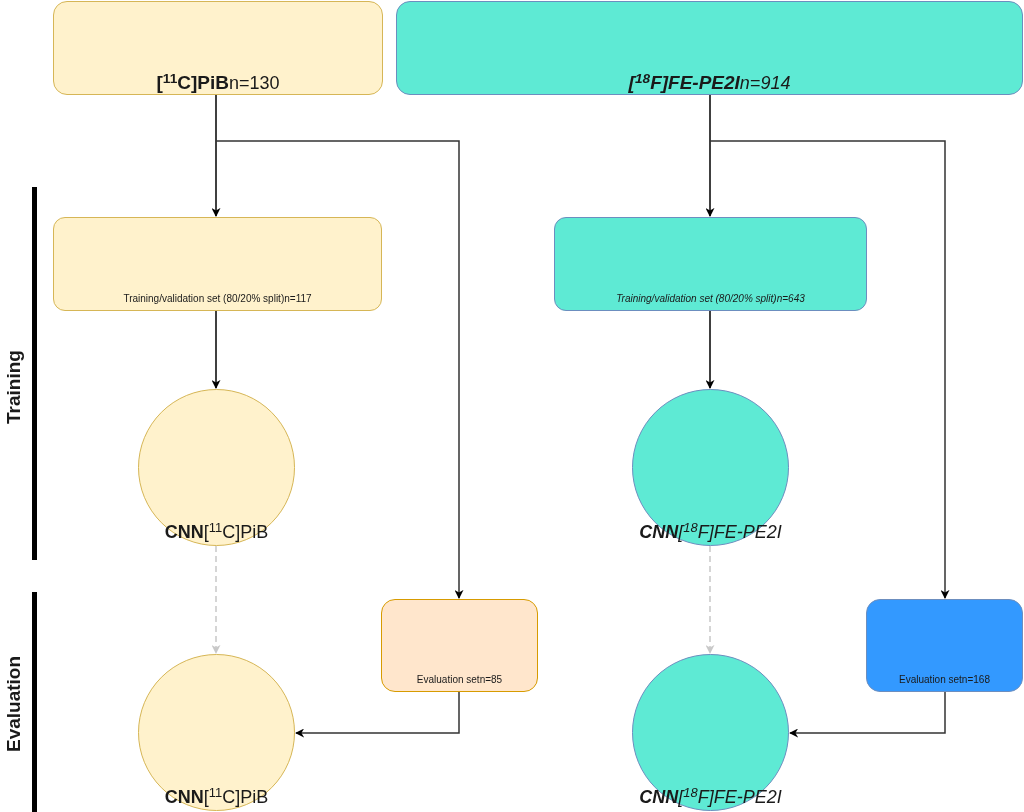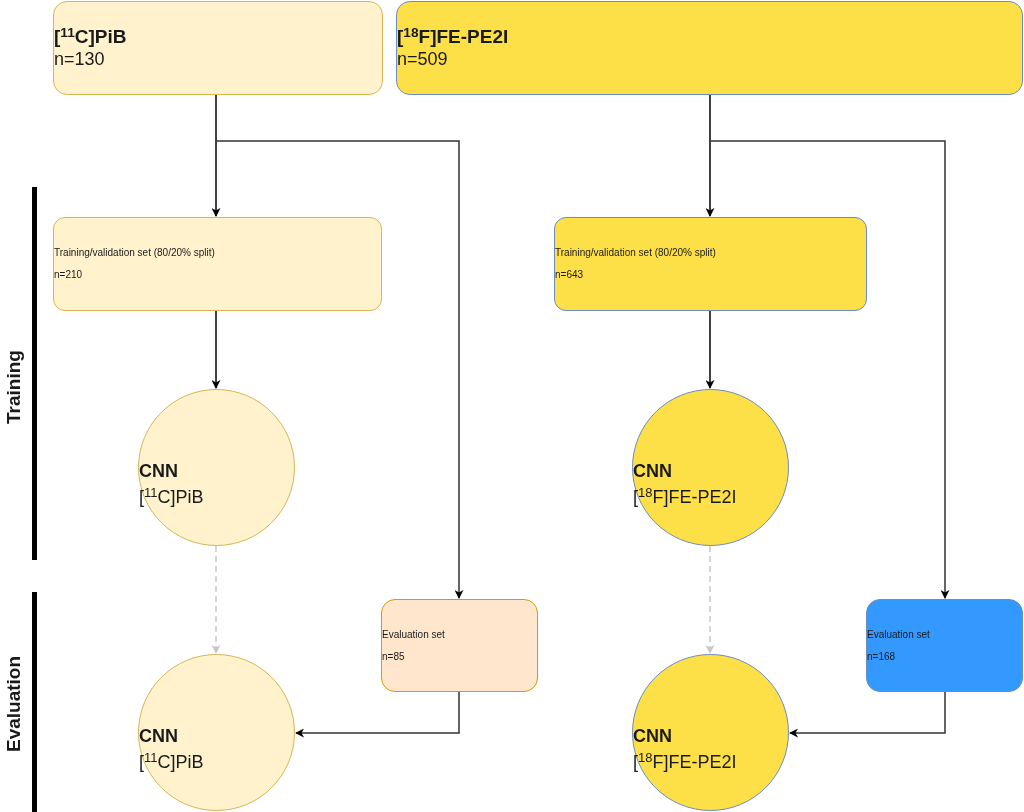--- a/index.html
+++ b/index.html
@@ -1,24 +1,24 @@
 <!DOCTYPE html>
 <html><head>
 <meta charset="utf-8">
 <style>
   html, body { margin:0; padding:0; background:#ffffff; }
   body { width:1024px; height:812px; position:relative; overflow:hidden;
          font-family:"Liberation Sans", sans-serif; color:#1a1a1a; }
   #canvas { position:absolute; left:0; top:0; width:1024px; height:812px; }
-  .node { position:absolute; box-sizing:border-box; display:flex; flex-direction:column;
-          align-items:flex-start; justify-content:center; text-align:center; }
+  .node { position:absolute; box-sizing:border-box; display:flex; flex-direction:row;
+          align-items:flex-end; justify-content:center; text-align:center; }
   .rect { border-radius:14px; border:1.5px solid; }
   .circle { border-radius:50%; border:1.5px solid; }
   .yellow { background:#fff2cc; border-color:#d6b656; }
-  .blue { background:#fde047; border-color:#6c8ebf; }
+  .blue { background:#5eead4; border-color:#6c8ebf;font-style:italic; }
   .orange { background:#ffe6cc; border-color:#d79b00; }
   .bright { background:#3399ff; border-color:#6c8ebf; }
   .title { font-weight:bold; font-size:19px; line-height:22px; }
   .n { font-size:18px; line-height:22px; }
   .small { font-size:10px; line-height:22px; }
   .cnn-title { font-weight:bold; font-size:18px; line-height:26px;margin-top:32px; }
   .cnn-sub { font-size:18px; line-height:26px; }
   sup { font-size:0.72em; vertical-align:0.45em; line-height:0; }
   .phase-bar { position:absolute; width:5px; background:#000; }
   .phase-label { position:absolute; font-weight:bold; font-size:19px;
@@ -58,41 +58,41 @@
   <div class="phase-bar" style="left:32px;top:592px;height:220px;"></div>
   <div class="phase-label" style="left:-56px;top:693px;">Evaluation</div>
 
   <div class="node rect yellow" style="left:53px;top:1px;width:330px;height:94px;">
     <div class="title"><span>[</span><sup>11</sup><span>C]PiB</span></div>
     <div class="n">n=130</div>
   </div>
 
   <div class="node rect yellow" style="left:53px;top:217px;width:329px;height:94px;border-radius:12px;">
     <div class="small">Training/validation set (80/20% split)</div>
-    <div class="small">n=210</div>
+    <div class="small">n=117</div>
   </div>
 
   <div class="node circle yellow" style="left:138px;top:389px;width:157px;height:157px;">
     <div class="cnn-title">CNN</div>
     <div class="cnn-sub"><span>[</span><sup>11</sup><span>C]PiB</span></div>
   </div>
 
   <div class="node rect orange" style="left:381px;top:599px;width:157px;height:93px;">
     <div class="small">Evaluation set</div>
     <div class="small">n=85</div>
   </div>
 
   <div class="node circle yellow" style="left:138px;top:654px;width:157px;height:157px;">
     <div class="cnn-title">CNN</div>
     <div class="cnn-sub"><span>[</span><sup>11</sup><span>C]PiB</span></div>
   </div>
 
   <div class="node rect blue" style="left:396px;top:1px;width:627px;height:94px;">
     <div class="title"><span>[</span><sup>18</sup><span>F]FE-PE2I</span></div>
-    <div class="n">n=509</div>
+    <div class="n">n=914</div>
   </div>
 
   <div class="node rect blue" style="left:554px;top:217px;width:313px;height:94px;border-radius:12px;">
     <div class="small">Training/validation set (80/20% split)</div>
     <div class="small">n=643</div>
   </div>
 
   <div class="node circle blue" style="left:632px;top:389px;width:157px;height:157px;">
     <div class="cnn-title">CNN</div>
     <div class="cnn-sub"><span>[</span><sup>18</sup><span>F]FE-PE2I</span></div>

